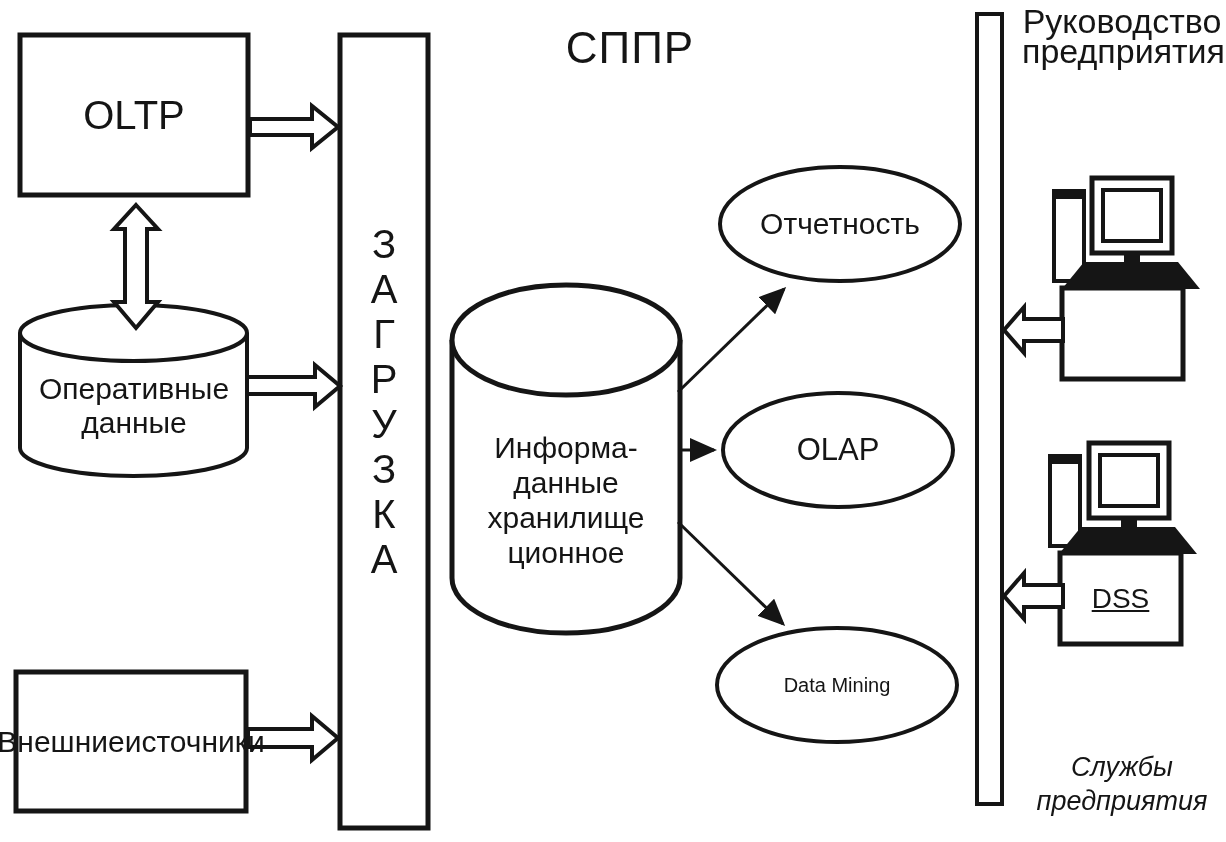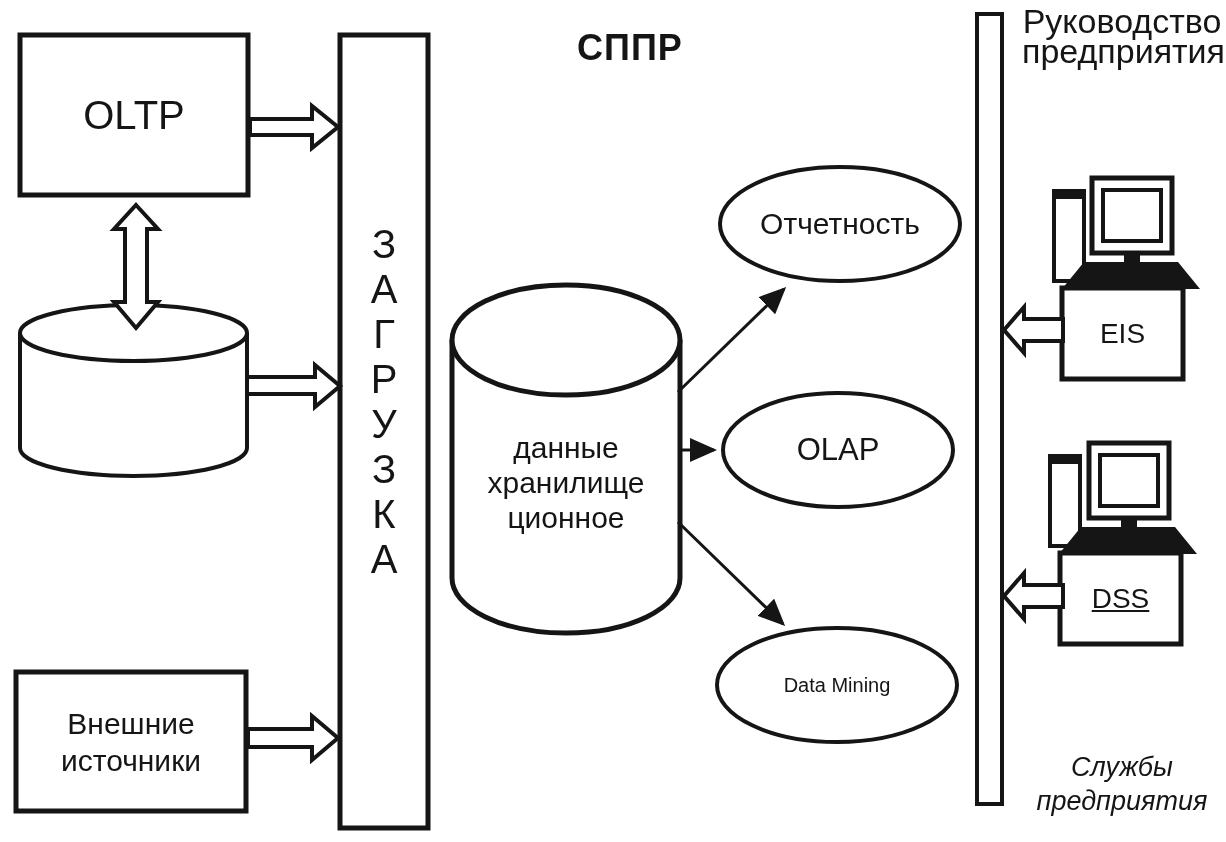--- a/index.html
+++ b/index.html
@@ -5,24 +5,24 @@
   html,body{margin:0;padding:0;background:#ffffff;}
   #canvas{
     position:relative;width:1226px;height:842px;background:#ffffff;
     font-family:"Liberation Sans",sans-serif;color:#151515;overflow:hidden;
   }
   #shapes{position:absolute;left:0;top:0;z-index:0;}
   .txt{position:absolute;z-index:1;color:#151515;}
   .center{display:flex;align-items:center;justify-content:center;text-align:center;}
   .line{display:block;}
 
-  .title{left:552px;top:24px;width:156px;height:48px;font-size:36px;font-weight:bold;letter-spacing:1px;}
+  .title{left:552px;top:24px;width:156px;height:48px;font-size:44px;font-weight:normal;letter-spacing:1px;}
   .oltp{left:20px;top:35px;width:228px;height:160px;font-size:40px;}
   .opdata{left:22px;top:372px;width:224px;text-align:center;font-size:30px;line-height:34px;}
-  .extsrc{left:16px;top:672px;width:230px;height:139px;font-size:30px;line-height:37px;flex-direction:column;}
+  .extsrc{left:16px;top:672px;width:230px;height:139px;font-size:30px;line-height:37px;flex-direction:row;}
   .loadbar{left:340px;top:222px;width:88px;text-align:center;font-size:40px;line-height:45px;}
   .loadbar .line{letter-spacing:0;}
   .warehouse{left:452px;top:430px;width:228px;text-align:center;font-size:30px;line-height:35px;}
   .reporting{left:720px;top:167px;width:240px;height:114px;font-size:30px;}
   .olap{left:723px;top:393px;width:230px;height:114px;font-size:31px;}
   .datamining{left:717px;top:628px;width:240px;height:114px;font-size:20px;}
   .management{left:1022px;top:6px;width:200px;text-align:center;font-size:34px;line-height:30px;}
   .services{left:1022px;top:750px;width:200px;text-align:center;font-size:27px;line-height:34px;font-style:italic;}
   .eis{left:1062px;top:288px;width:121px;height:91px;font-size:28px;}
   .dss{left:1060px;top:553px;width:121px;height:91px;font-size:28px;text-decoration:underline;}
@@ -90,53 +90,57 @@
     </g>
     <rect x="1060" y="553" width="121" height="91" fill="#ffffff" stroke="#151515" stroke-width="5"></rect>
     <polygon points="1081,527 1175,527 1197,554 1059,554" fill="#151515"></polygon>
     <path d="M1004,596 L1024,573 L1024,585 L1063,585 L1063,607 L1024,607 L1024,619 Z" fill="#ffffff" stroke="#151515" stroke-width="4"></path>
   </svg>
 
   <div class="txt title center">СППР</div>
 
   <div class="txt oltp center">OLTP</div>
 
+  <div class="txt opdata">
+    <span class="line">Оперативные</span>
+    <span class="line">данные</span>
+  </div>
 
   <div class="txt extsrc center">
     <span class="line">Внешние</span>
     <span class="line">источники</span>
   </div>
 
   <div class="txt loadbar">
     <span class="line">З</span>
     <span class="line">А</span>
     <span class="line">Г</span>
     <span class="line">Р</span>
     <span class="line">У</span>
     <span class="line">З</span>
     <span class="line">К</span>
     <span class="line">А</span>
   </div>
 
   <div class="txt warehouse">
+    <span class="line">Информа-</span>
     <span class="line">данные</span>
     <span class="line">хранилище</span>
     <span class="line">ционное</span>
   </div>
 
   <div class="txt olap center">OLAP</div>
   <div class="txt reporting center">Отчетность</div>
   <div class="txt datamining center">Data Mining</div>
 
   <div class="txt management">
     <span class="line">Руководство</span>
     <span class="line">предприятия</span>
   </div>
 
   <div class="txt services">
     <span class="line">Службы</span>
     <span class="line">предприятия</span>
   </div>
 
-  <div class="txt eis center">EIS</div>
   <div class="txt dss center">DSS</div>
 
 </div>
 
 </body></html>

